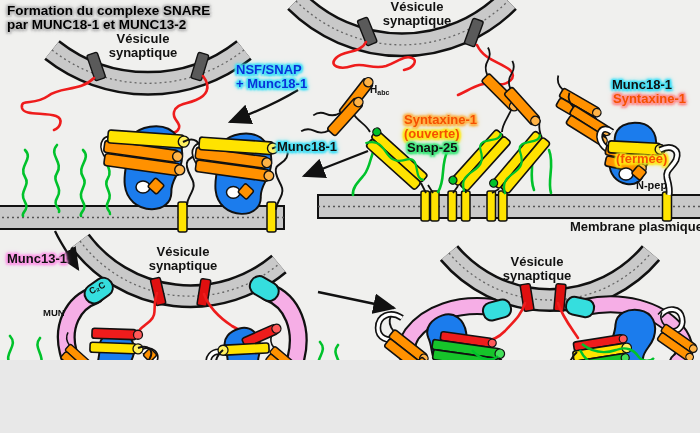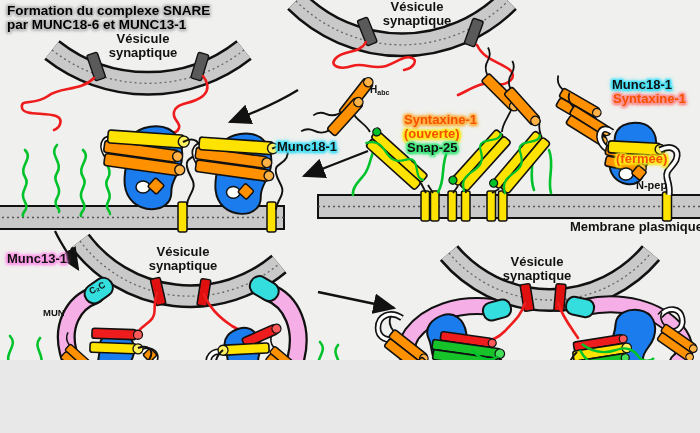--- a/index.html
+++ b/index.html
@@ -303,41 +303,45 @@
 <g fill="none" stroke="#111" stroke-width="2.3">
   <path d="M 298,90 C 272,106 250,114 230,122" marker-end="url(#ah)"></path>
   <path d="M 368,151 L 304,176" marker-end="url(#ah)"></path>
   <path d="M 55,231 C 62,246 71,258 78,269" marker-end="url(#ah)"></path>
   <path d="M 318,292 L 394,308" marker-end="url(#ah)"></path>
 </g>
 </svg>
 
 <div class="lbl title halo halo-gray" style="left:7px;top:4px;">
   <span style="display:block;">Formation du complexe SNARE</span>
-  <span style="display:block;">par MUNC18-6 et MUNC13-1</span>
+  <span style="display:block;">par MUNC18-1 et MUNC13-2</span>
 </div>
 
 <div class="lbl ctr" style="left:143px;top:32px;">
   <span style="display:block;">Vésicule</span>
   <span style="display:block;">synaptique</span>
 </div>
 <div class="lbl ctr" style="left:417px;top:0px;">
   <span style="display:block;">Vésicule</span>
   <span style="display:block;">synaptique</span>
 </div>
 <div class="lbl ctr" style="left:183px;top:245px;">
   <span style="display:block;">Vésicule</span>
   <span style="display:block;">synaptique</span>
 </div>
 <div class="lbl ctr" style="left:537px;top:255px;">
   <span style="display:block;">Vésicule</span>
   <span style="display:block;">synaptique</span>
 </div>
 
 
+<div class="lbl blue-text halo halo-cyan" style="left:236px;top:63px;">
+  <span style="display:block;">NSF/SNAP</span>
+  <span style="display:block;">+ Munc18-1</span>
+</div>
 
 <div class="lbl halo halo-cyan" style="left:277px;top:140px;">Munc18-1</div>
 
 <div class="lbl orange-text halo halo-orange" style="left:404px;top:113px;">Syntaxine-1</div>
 <div class="lbl orange-text halo halo-yellow" style="left:404px;top:127px;">(ouverte)</div>
 <div class="lbl halo halo-green" style="left:407px;top:141px;text-align:right;">Snap-25</div>
 
 <div class="lbl halo halo-cyan" style="left:612px;top:78px;">Munc18-1</div>
 <div class="lbl orange-text halo halo-red" style="left:613px;top:92px;">Syntaxine-1</div>
 <div class="lbl orange-text halo halo-yellow" style="left:616px;top:106px;margin-top:46px;">(fermée)</div>

